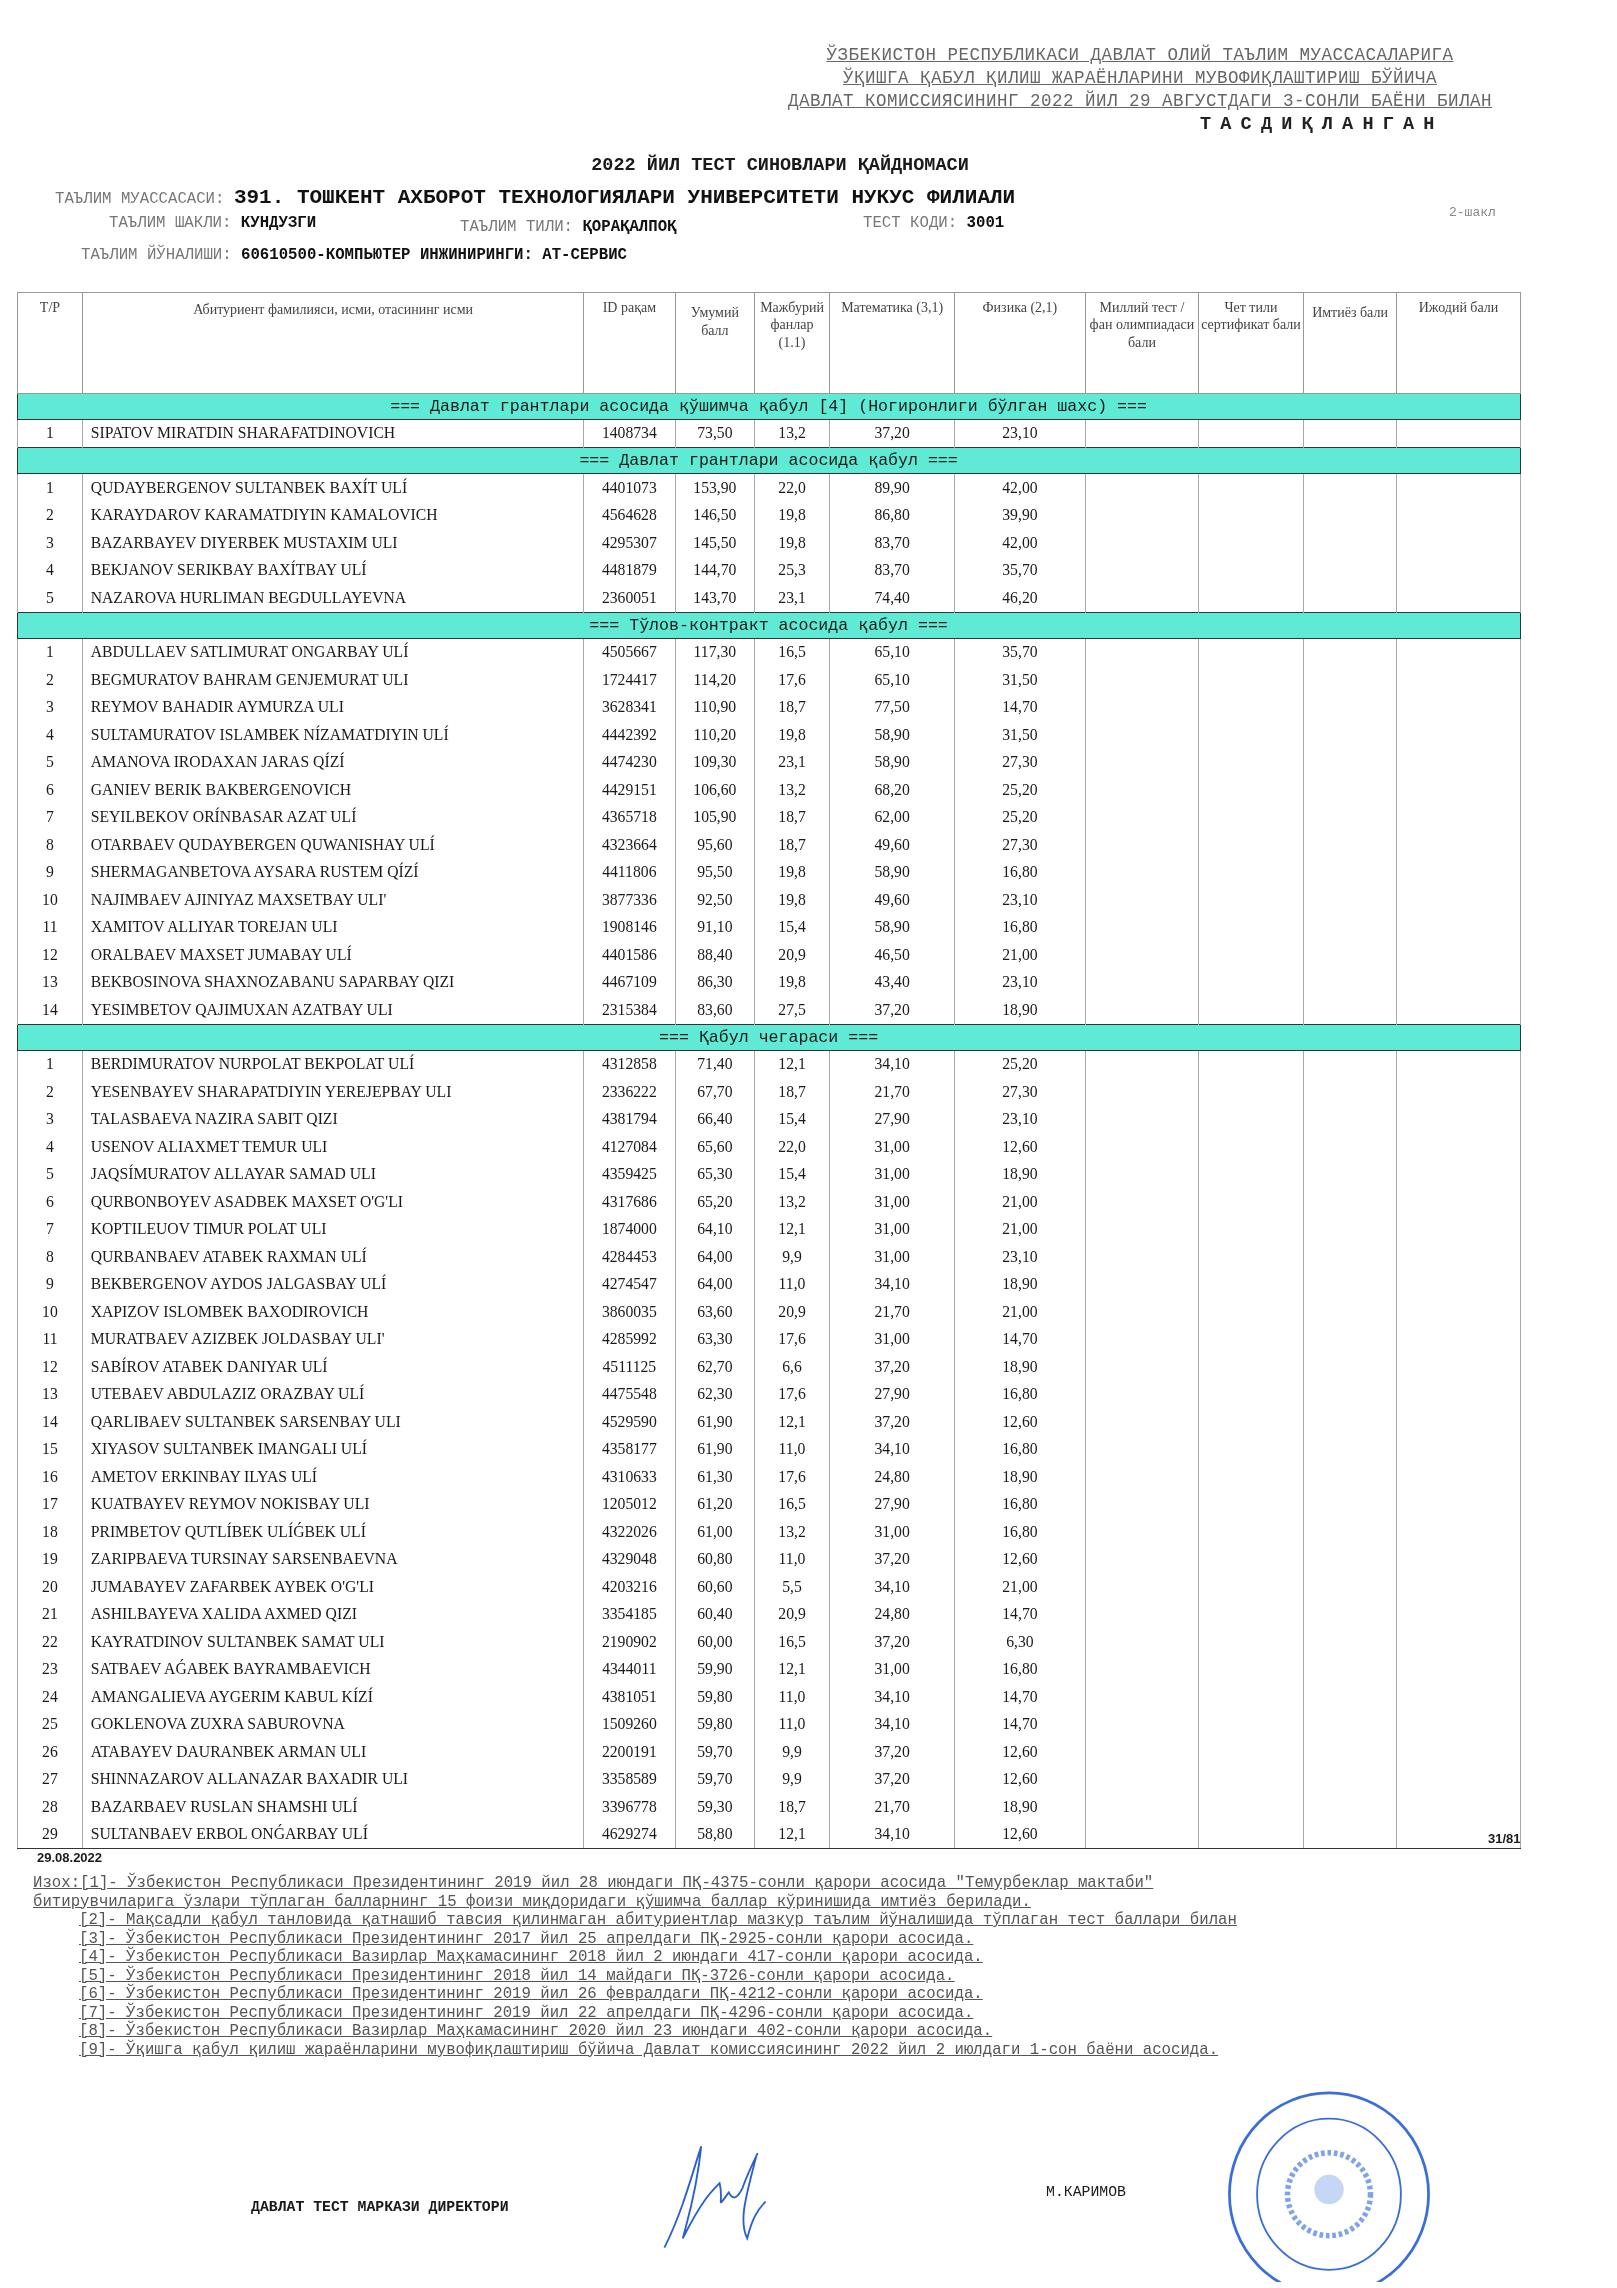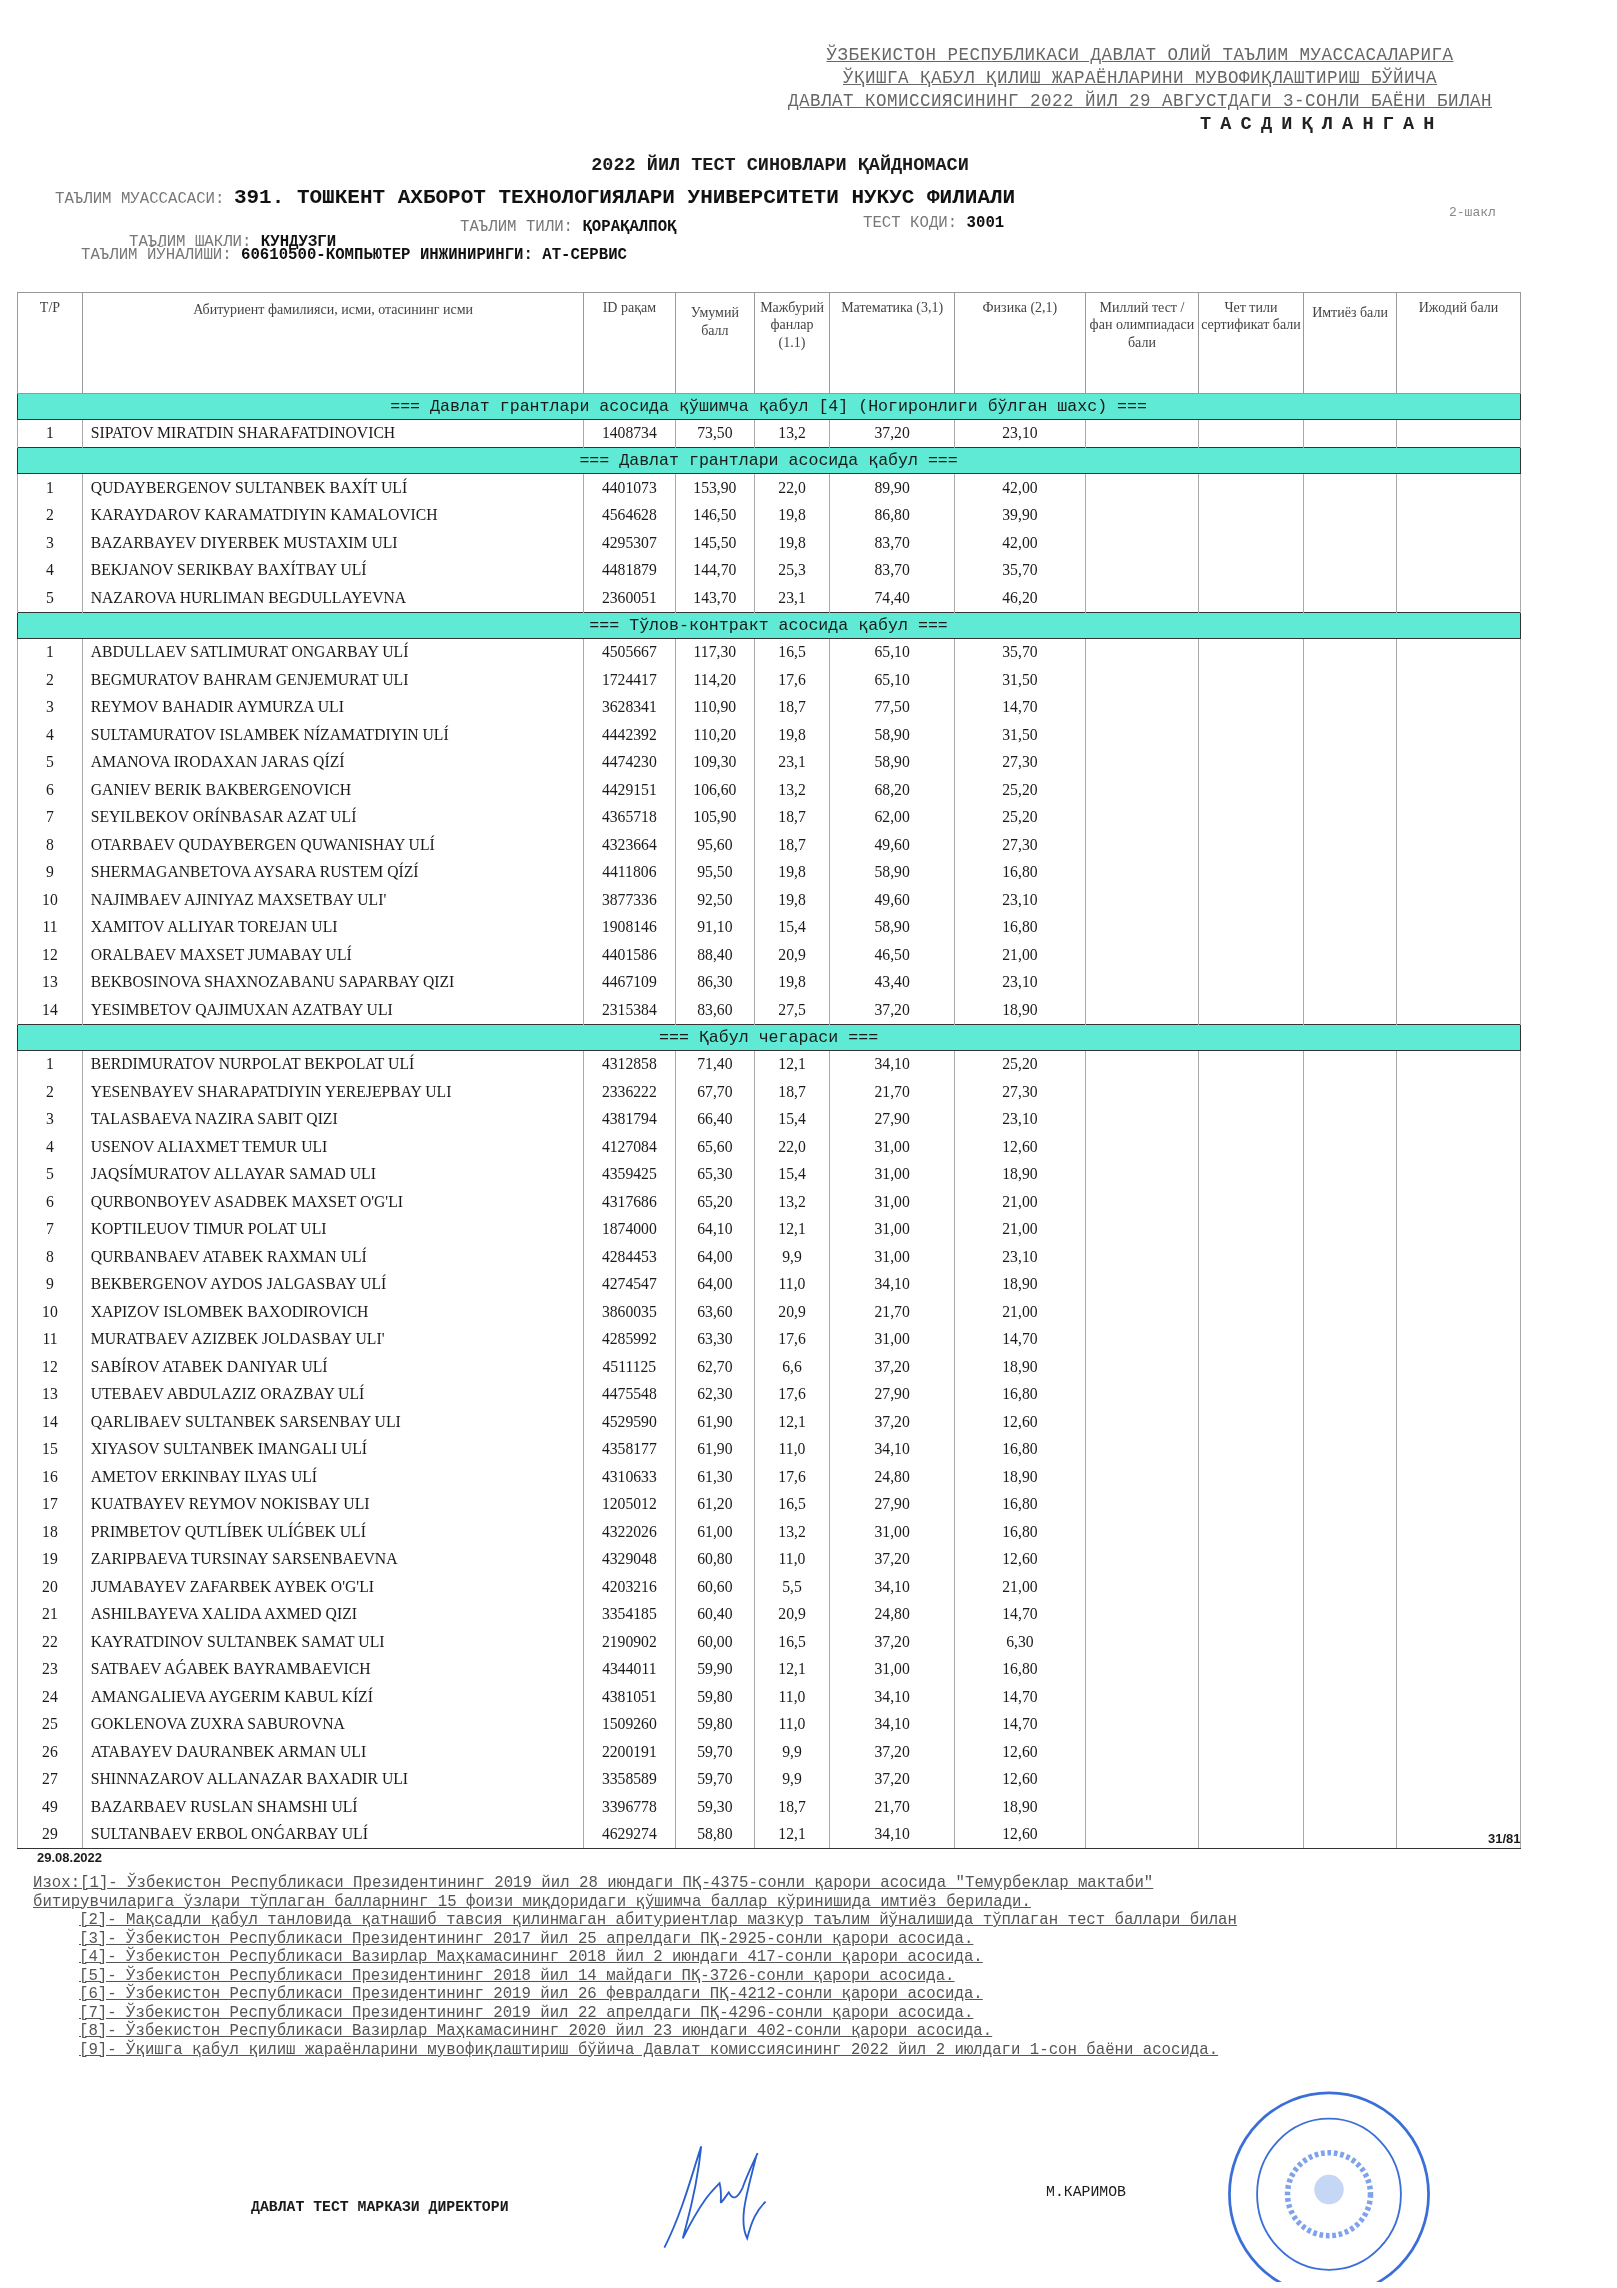--- a/index.html
+++ b/index.html
@@ -9,21 +9,21 @@
 
   #approval { position:absolute; left:757px; top:44px; width:766px; text-align:center; color:#666; font-size:17.5px; line-height:23px; letter-spacing:0.5px;text-decoration:underline; }
   #approved { position:absolute; left:1200px; top:114px; font-size:18.5px; font-weight:bold; letter-spacing:9.2px; color:#222; }
 
   #doc-title { position:absolute; left:0; width:1560px; top:155px; text-align:center; font-size:18.5px; font-weight:bold; }
   .meta { position:absolute; font-size:15.7px; color:#333; }
   .meta .lbl { color:#777; }
   .meta .val { font-weight:bold; color:#111; }
   #m-inst { left:55px; top:186px; }
   #m-inst .val { font-size:21px; }
-  #m-form { left:109px; top:233px;margin-left:20px; }
+  #m-form { left:109px; top:214px; }
   #m-lang { left:460px; top:218px; }
   #m-code { left:863px; top:214px; }
   #m-dir  { left:81px; top:246px; }
   #form-no { position:absolute; left:1449px; top:205px; font-size:13px; color:#888; }
 
   #table { position:absolute; left:16.6px; top:292px; width:1504px; border-collapse:collapse; table-layout:fixed; }
   #table th { font-family:"Liberation Serif", serif; font-weight:normal; font-size:14px; color:#444; border:0.9px solid #999; vertical-align:top; padding:5.5px 1.8px; line-height:17.5px; height:83px; }
   #table td { font-family:"Liberation Serif", serif; font-size:15.7px; height:27.5px; padding:0 3.7px; border-left:0.9px solid #aaa; border-right:0.9px solid #aaa; white-space:nowrap; }
   #table td.num { text-align:center; }
   #table td.nm { text-align:left; padding-left:7.4px; }
@@ -724,21 +724,21 @@
         <td class="num">59,70</td>
         <td class="num">9,9</td>
         <td class="num">37,20</td>
         <td class="num">12,60</td>
         <td class="num"></td>
         <td class="num"></td>
         <td class="num"></td>
         <td class="num"></td>
       </tr>
       <tr>
-        <td class="rn">49</td>
+        <td class="rn">28</td>
         <td class="nm">BAZARBAEV RUSLAN SHAMSHI ULÍ</td>
         <td class="num">3396778</td>
         <td class="num">59,30</td>
         <td class="num">18,7</td>
         <td class="num">21,70</td>
         <td class="num">18,90</td>
         <td class="num"></td>
         <td class="num"></td>
         <td class="num"></td>
         <td class="num"></td>

